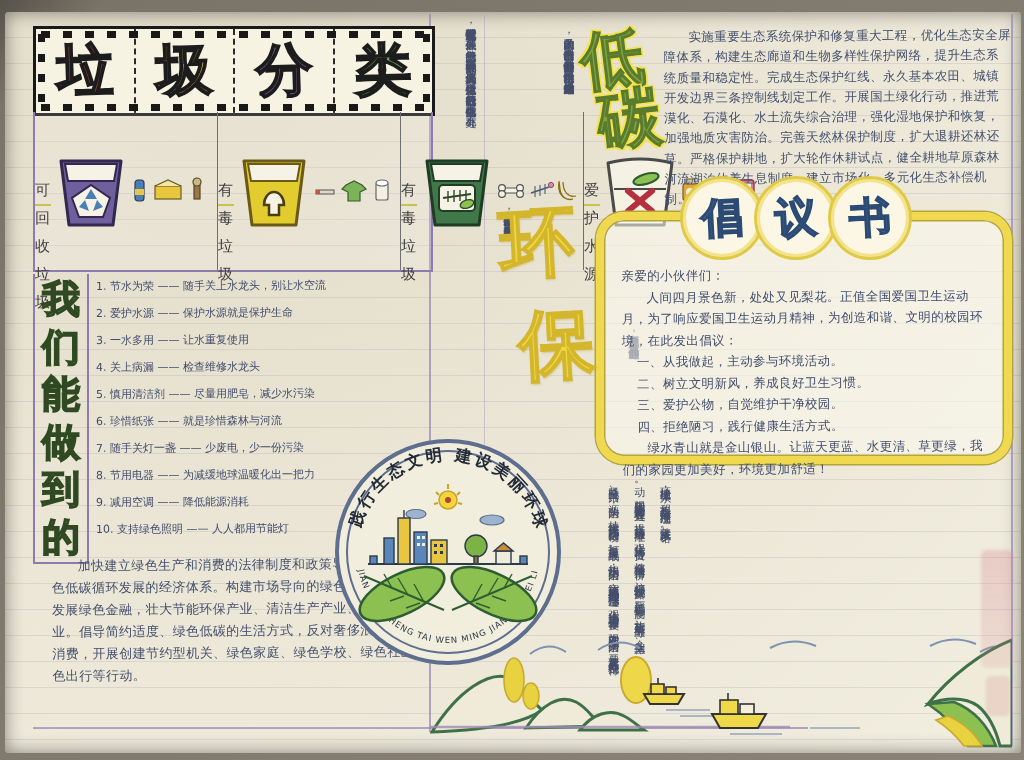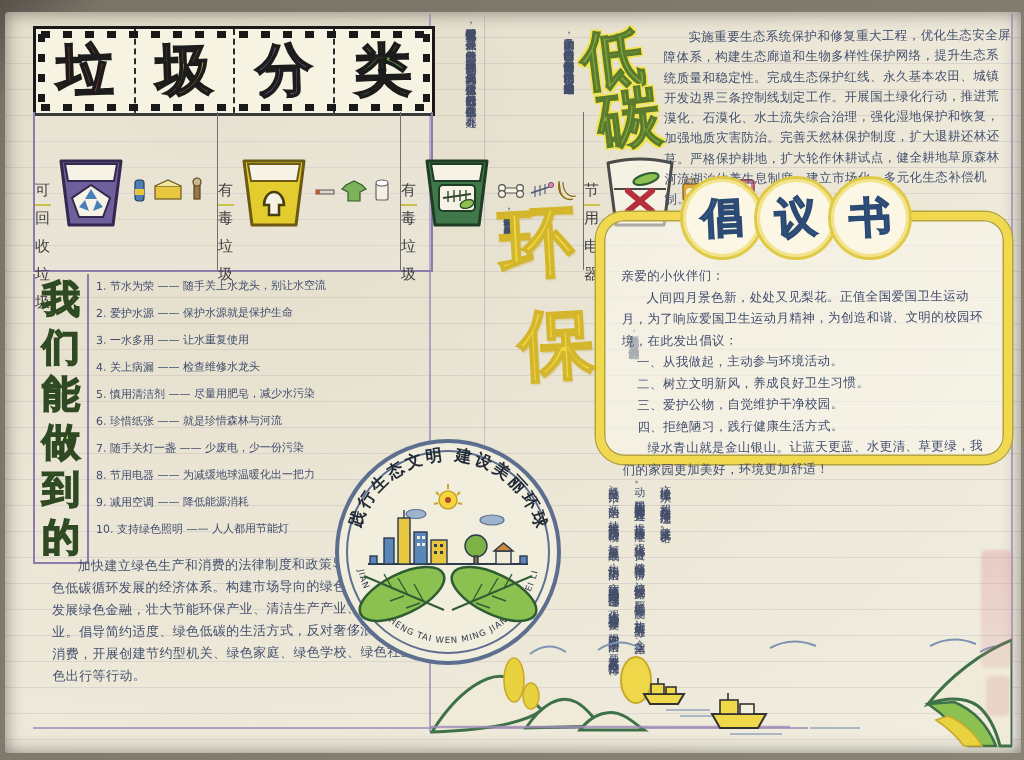--- a/index.html
+++ b/index.html
@@ -172,21 +172,21 @@
               <line x1="48" y1="7" x2="48" y2="17"></line>
           </g>
           <circle cx="54" cy="8" r="2.6" fill="#d98ab0" stroke="#8a4a6a" stroke-width="1"></circle>
           <path d="M62 4 C60 16 66 24 76 22 C70 24 64 20 63 12 Z" fill="#e8c63f" stroke="#8a6b12" stroke-width="1.2"></path>
           <path d="M66 5 C66 14 71 21 79 19" fill="none" stroke="#8a6b12" stroke-width="1.2"></path>
         </svg>
       </div>
     </div>
 
     <div class="bcol">
-      <div class="blabel">节用电器</div>
+      <div class="blabel">爱护水源</div>
       <div class="bart">
         <svg width="80" height="84" viewBox="0 0 80 84">
           <path d="M8 14 Q40 6 72 14 L64 76 L16 76 Z" fill="#f5f2e4" stroke="#4a4a4a" stroke-width="3" stroke-linejoin="round"></path>
           <line x1="14" y1="40" x2="66" y2="40" stroke="#4a4a4a" stroke-width="2"></line>
           <ellipse cx="46" cy="30" rx="13" ry="5" fill="#8cc152" stroke="#2f5d33" stroke-width="2" transform="rotate(-16 46 30)"></ellipse>
           <g stroke="#b5303f" stroke-width="6" stroke-linecap="round">
             <line x1="28" y1="42" x2="52" y2="62"></line>
             <line x1="52" y1="42" x2="28" y2="62"></line>
           </g>
         </svg>

